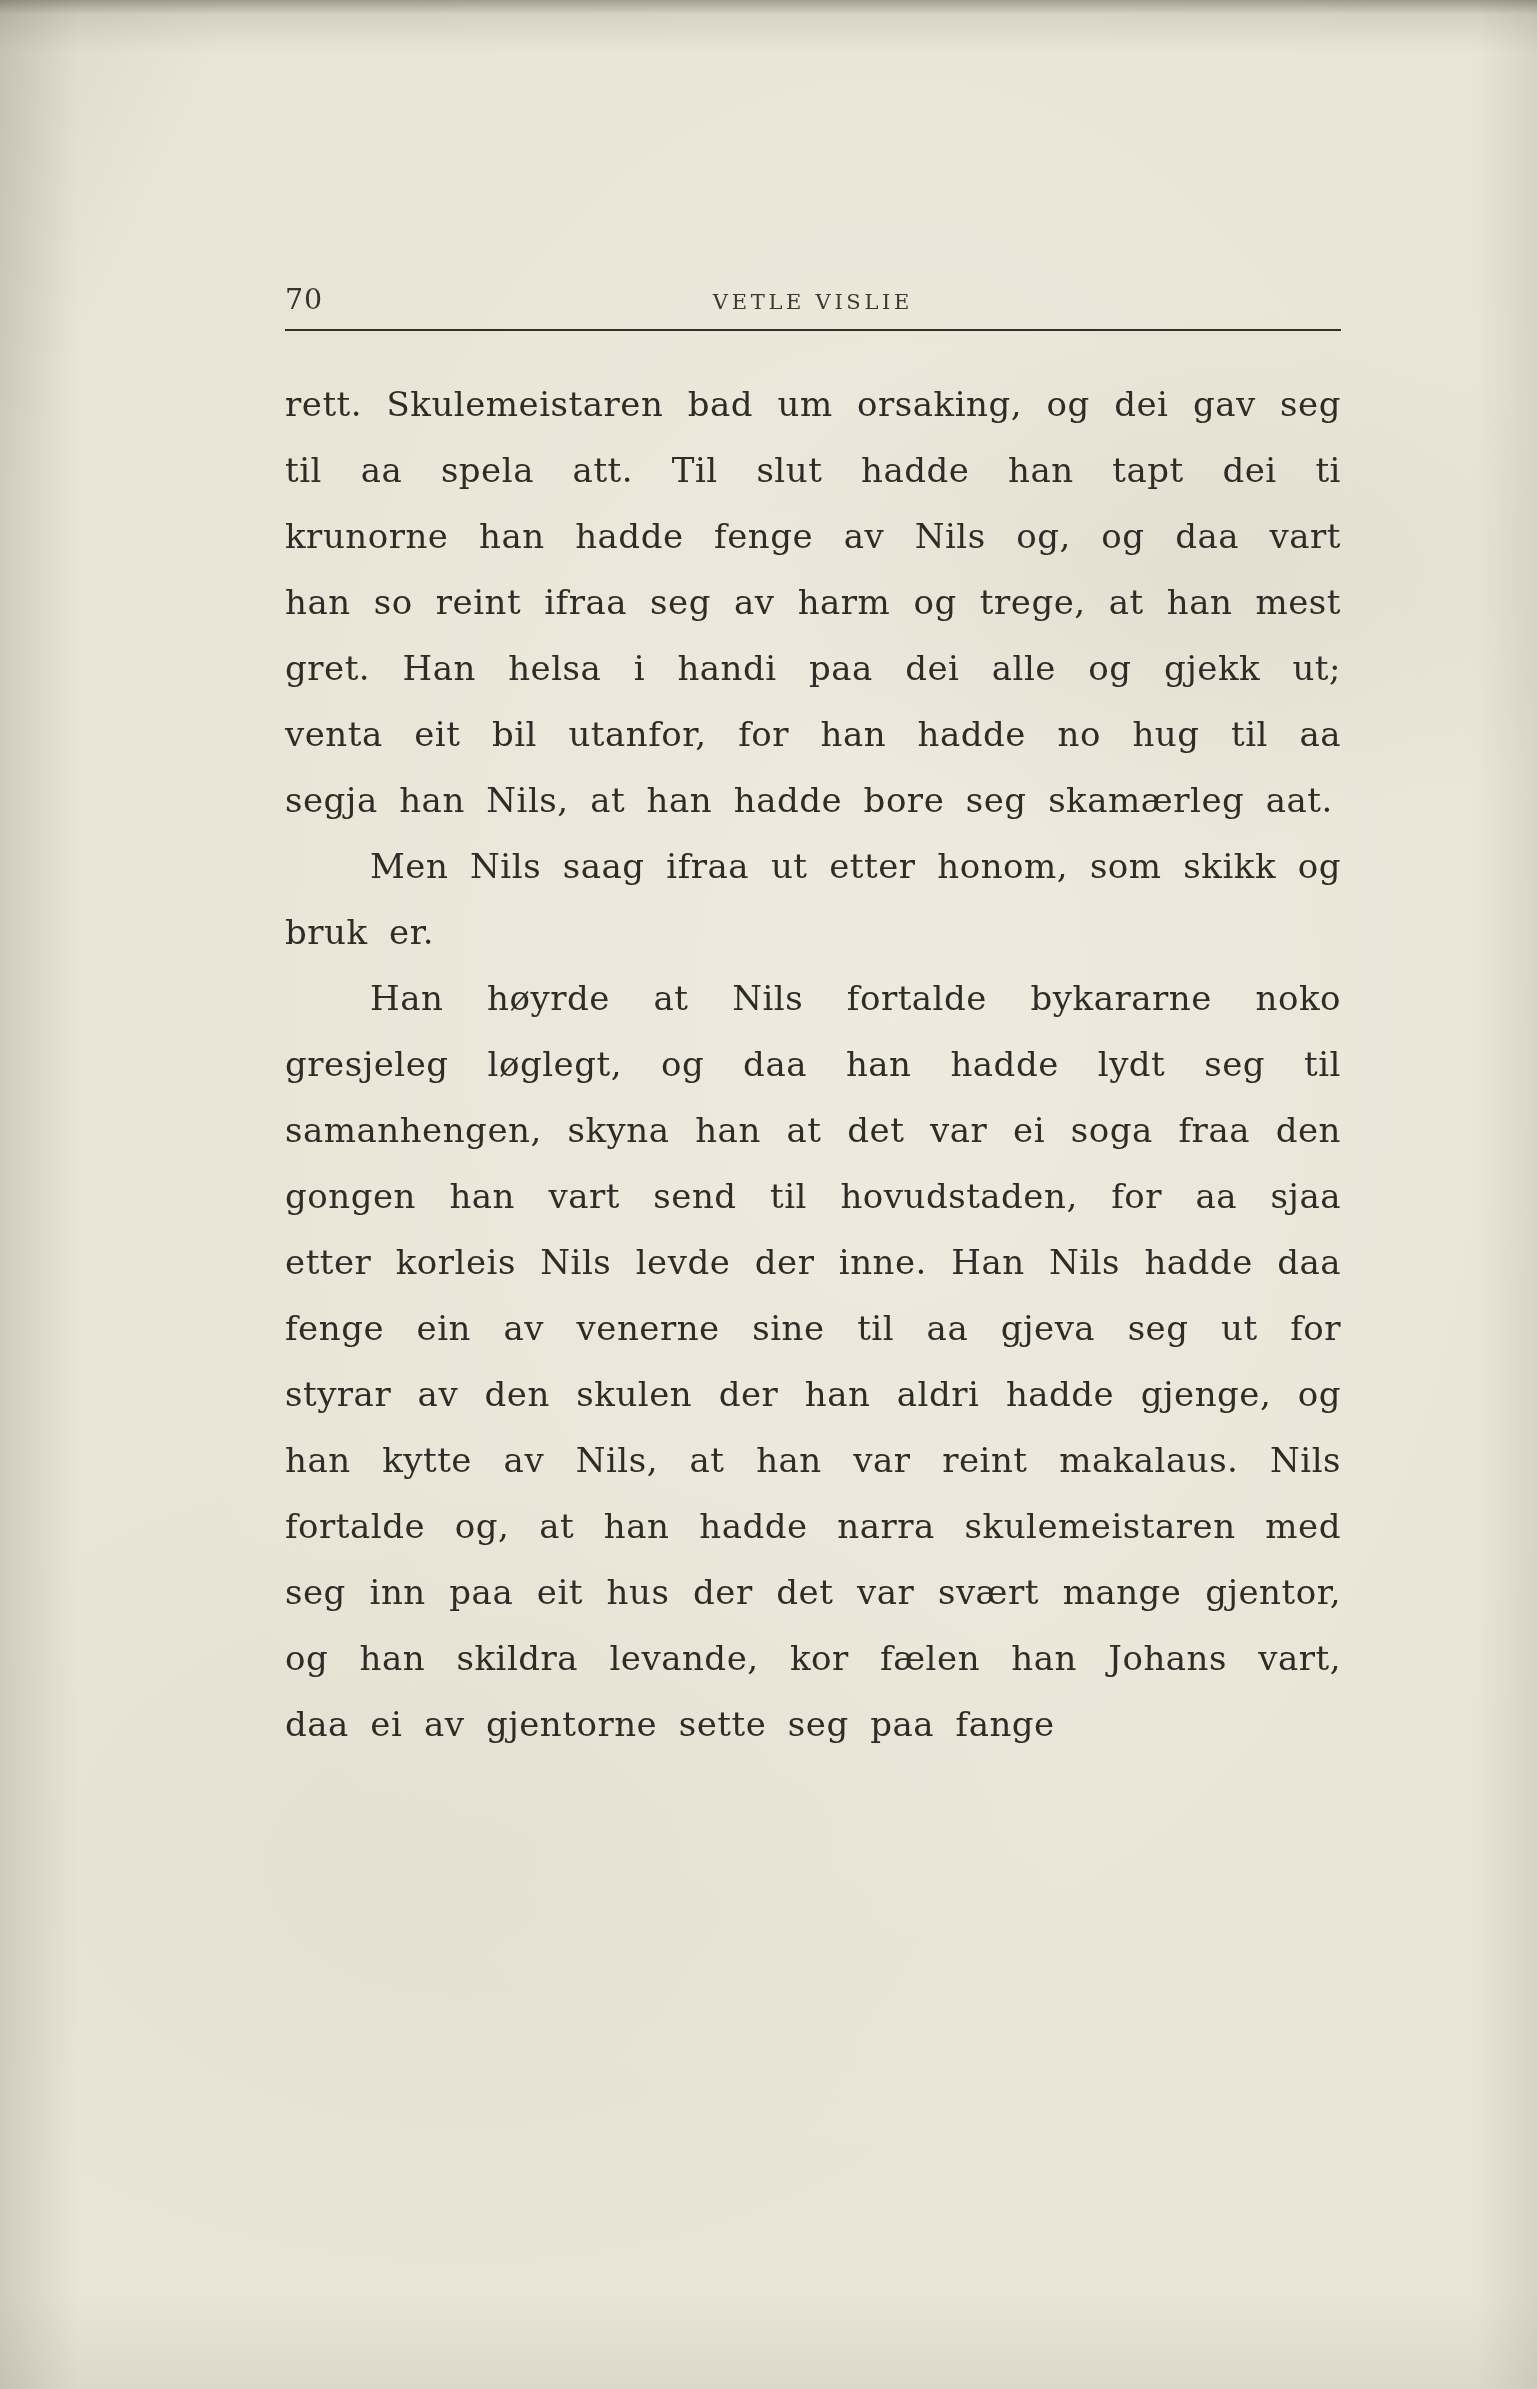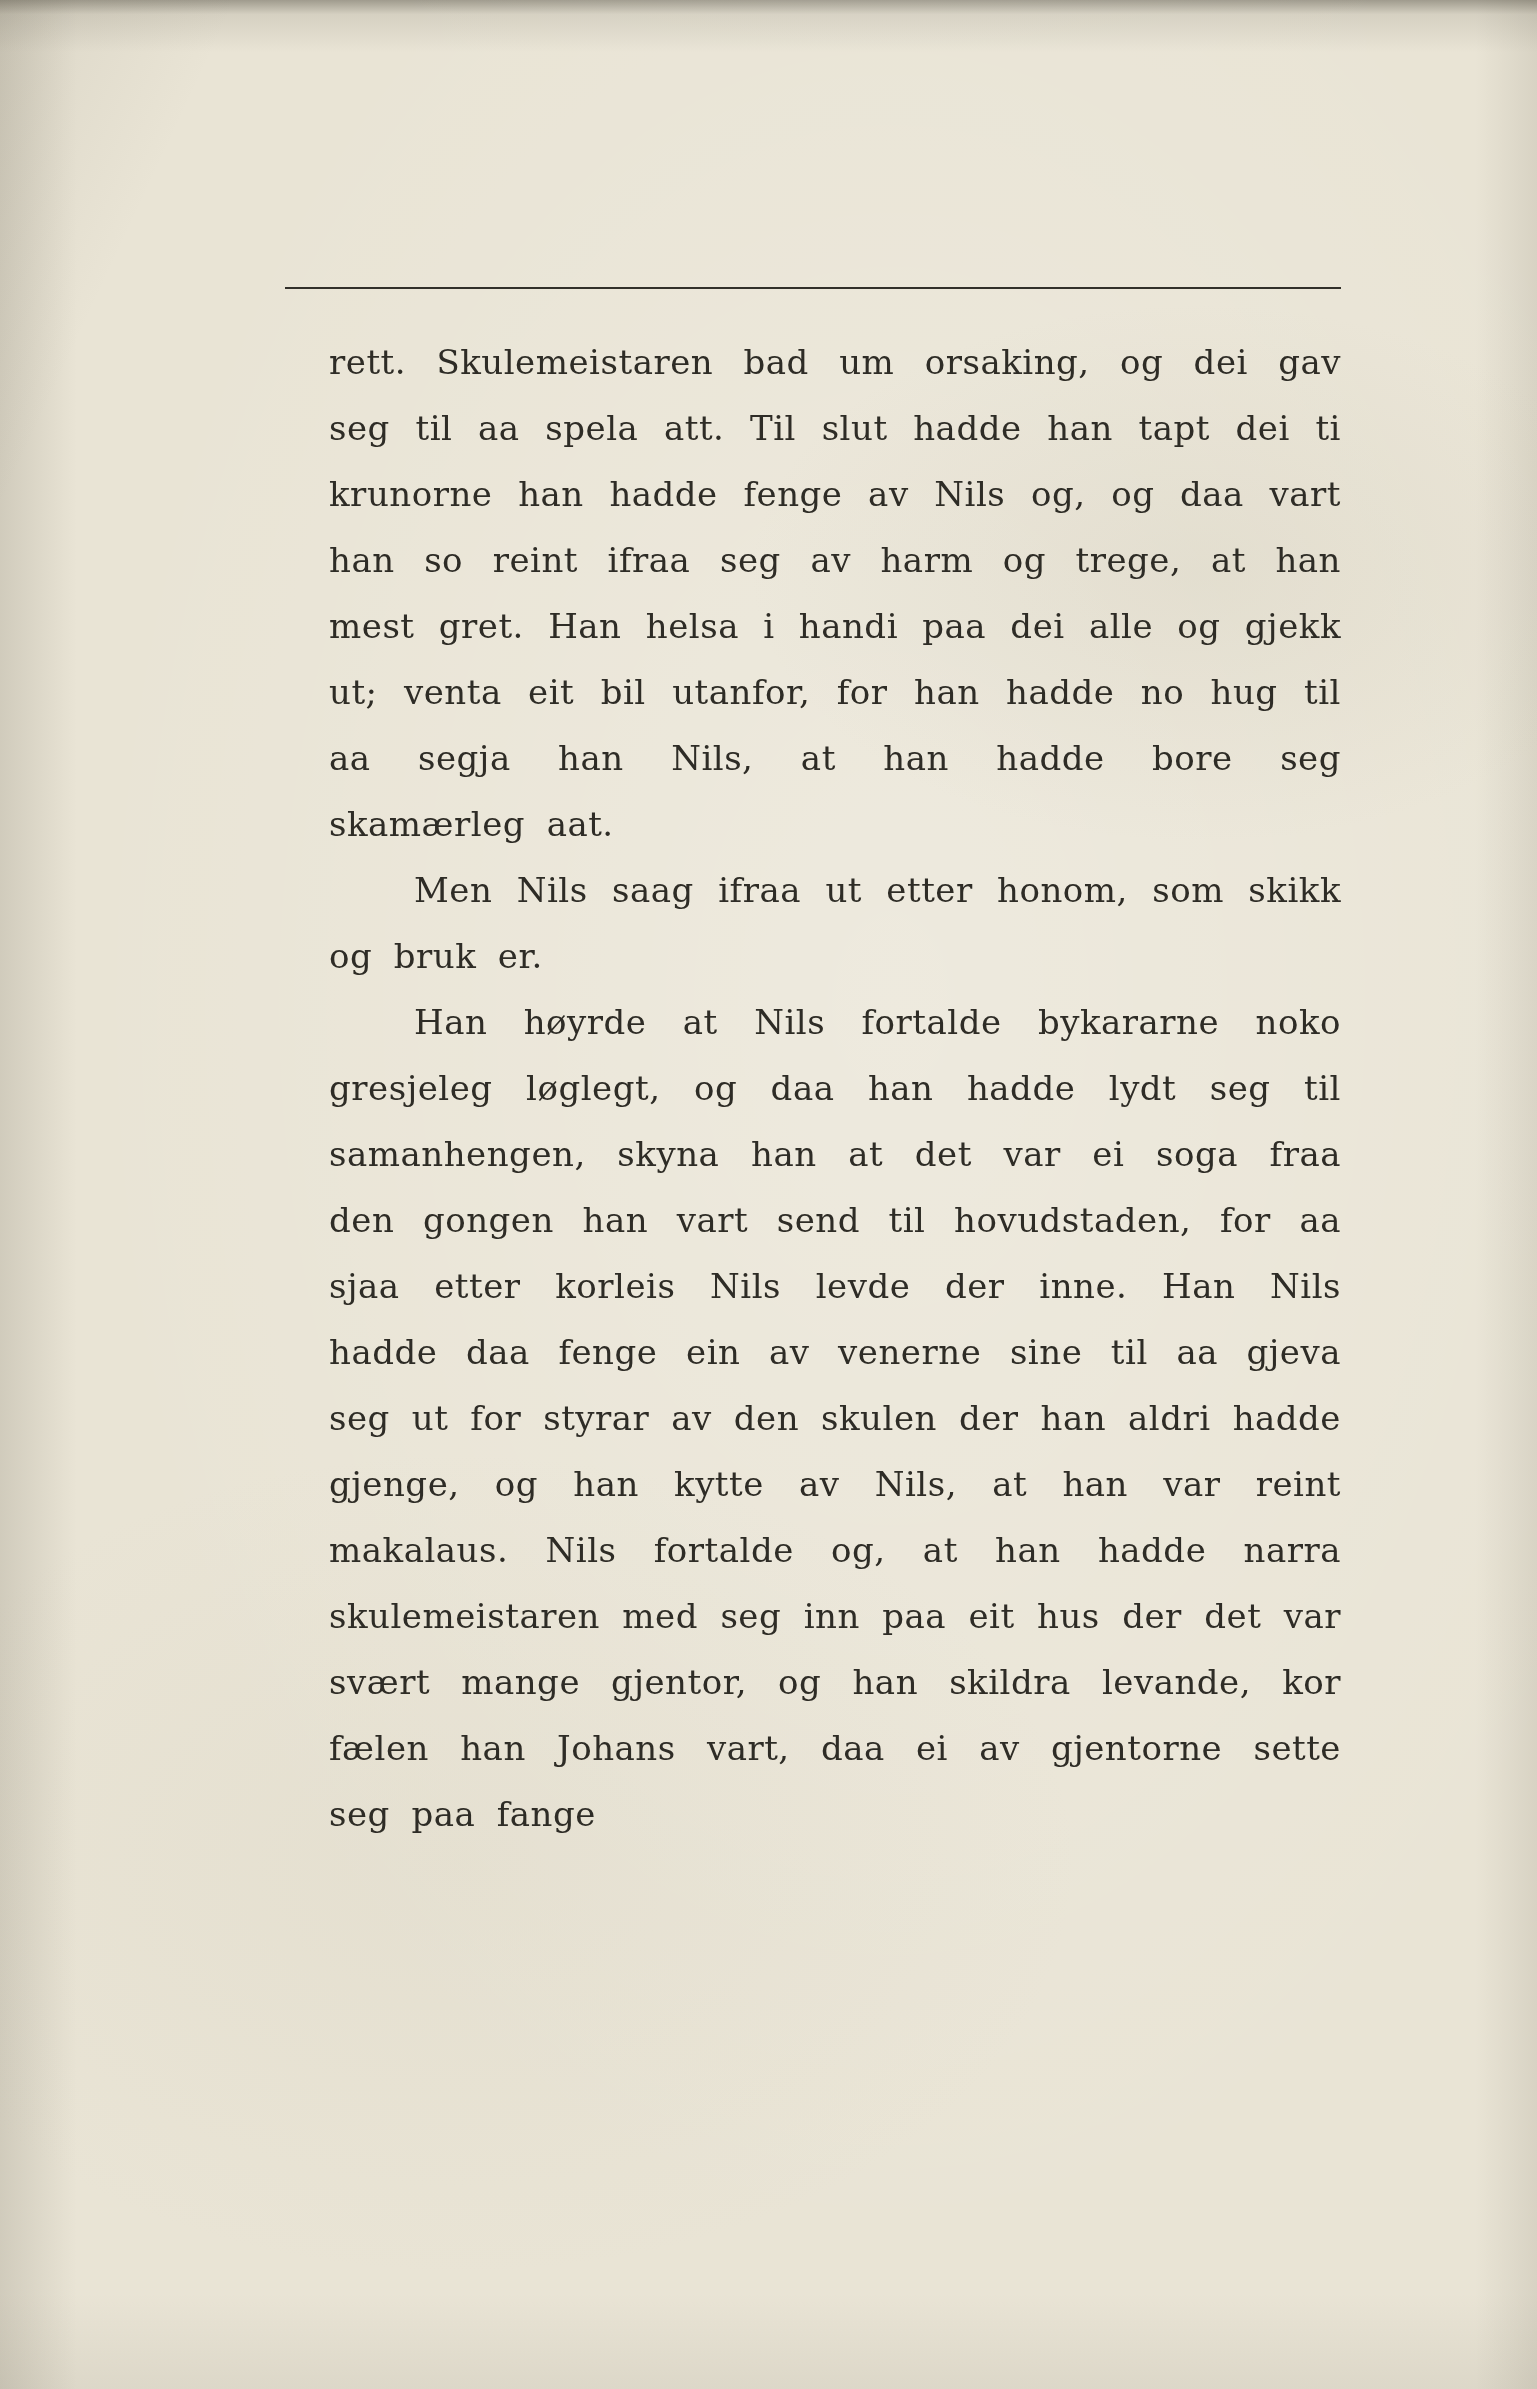--- a/index.html
+++ b/index.html
@@ -64,41 +64,44 @@
     }
     .head-rule {
       margin-top: 13px;
       border: 0;
       border-top: 2.8px solid #32302a;
       width: 100%;
       height: 0;
     }
     .body-text {
       margin-top: 40px;
-      margin-left: 44px;
     }
     .body-text p {
       margin: 0;
       font-size: 34px;
       line-height: 66px;
       text-align: justify;
       word-spacing: 0.30em;
       letter-spacing: 0.015em;
       color: #2e2c26;
     }
     .body-text p.indent {
       text-indent: 85px;
     }
   </style>
 </head>
 <body>
 
 <div class="scan-page">
   <div class="content">
 
+    <div class="running-head">
+      <span class="page-number">70</span>
+      <span class="head-title">VETLE VISLIE</span>
+    </div>
 
     <hr class="head-rule">
 
     <div class="body-text">
       <p>rett.  Skulemeistaren bad um orsaking, og dei gav seg til aa spela att.  Til slut hadde han tapt dei ti krunorne han hadde fenge av Nils og, og daa vart han so reint ifraa seg av harm og trege, at han mest gret.  Han helsa i handi paa dei alle og gjekk ut; venta eit bil utanfor, for han hadde no hug til aa segja han Nils, at han hadde bore seg skamærleg aat.</p>
       <p class="indent">Men Nils saag ifraa ut etter honom, som skikk og bruk er.</p>
       <p class="indent">Han høyrde at Nils fortalde bykararne noko gresjeleg løglegt, og daa han hadde lydt seg til samanhengen, skyna han at det var ei soga fraa den gongen han vart send til hovudstaden, for aa sjaa etter korleis Nils levde der inne.  Han Nils hadde daa fenge ein av venerne sine til aa gjeva seg ut for styrar av den skulen der han aldri hadde gjenge, og han kytte av Nils, at han var reint makalaus. Nils fortalde og, at han hadde narra skulemeistaren med seg inn paa eit hus der det var svært mange gjentor, og han skildra levande, kor fælen han Johans vart, daa ei av gjentorne sette seg paa fange</p>
     </div>
 
   </div>

